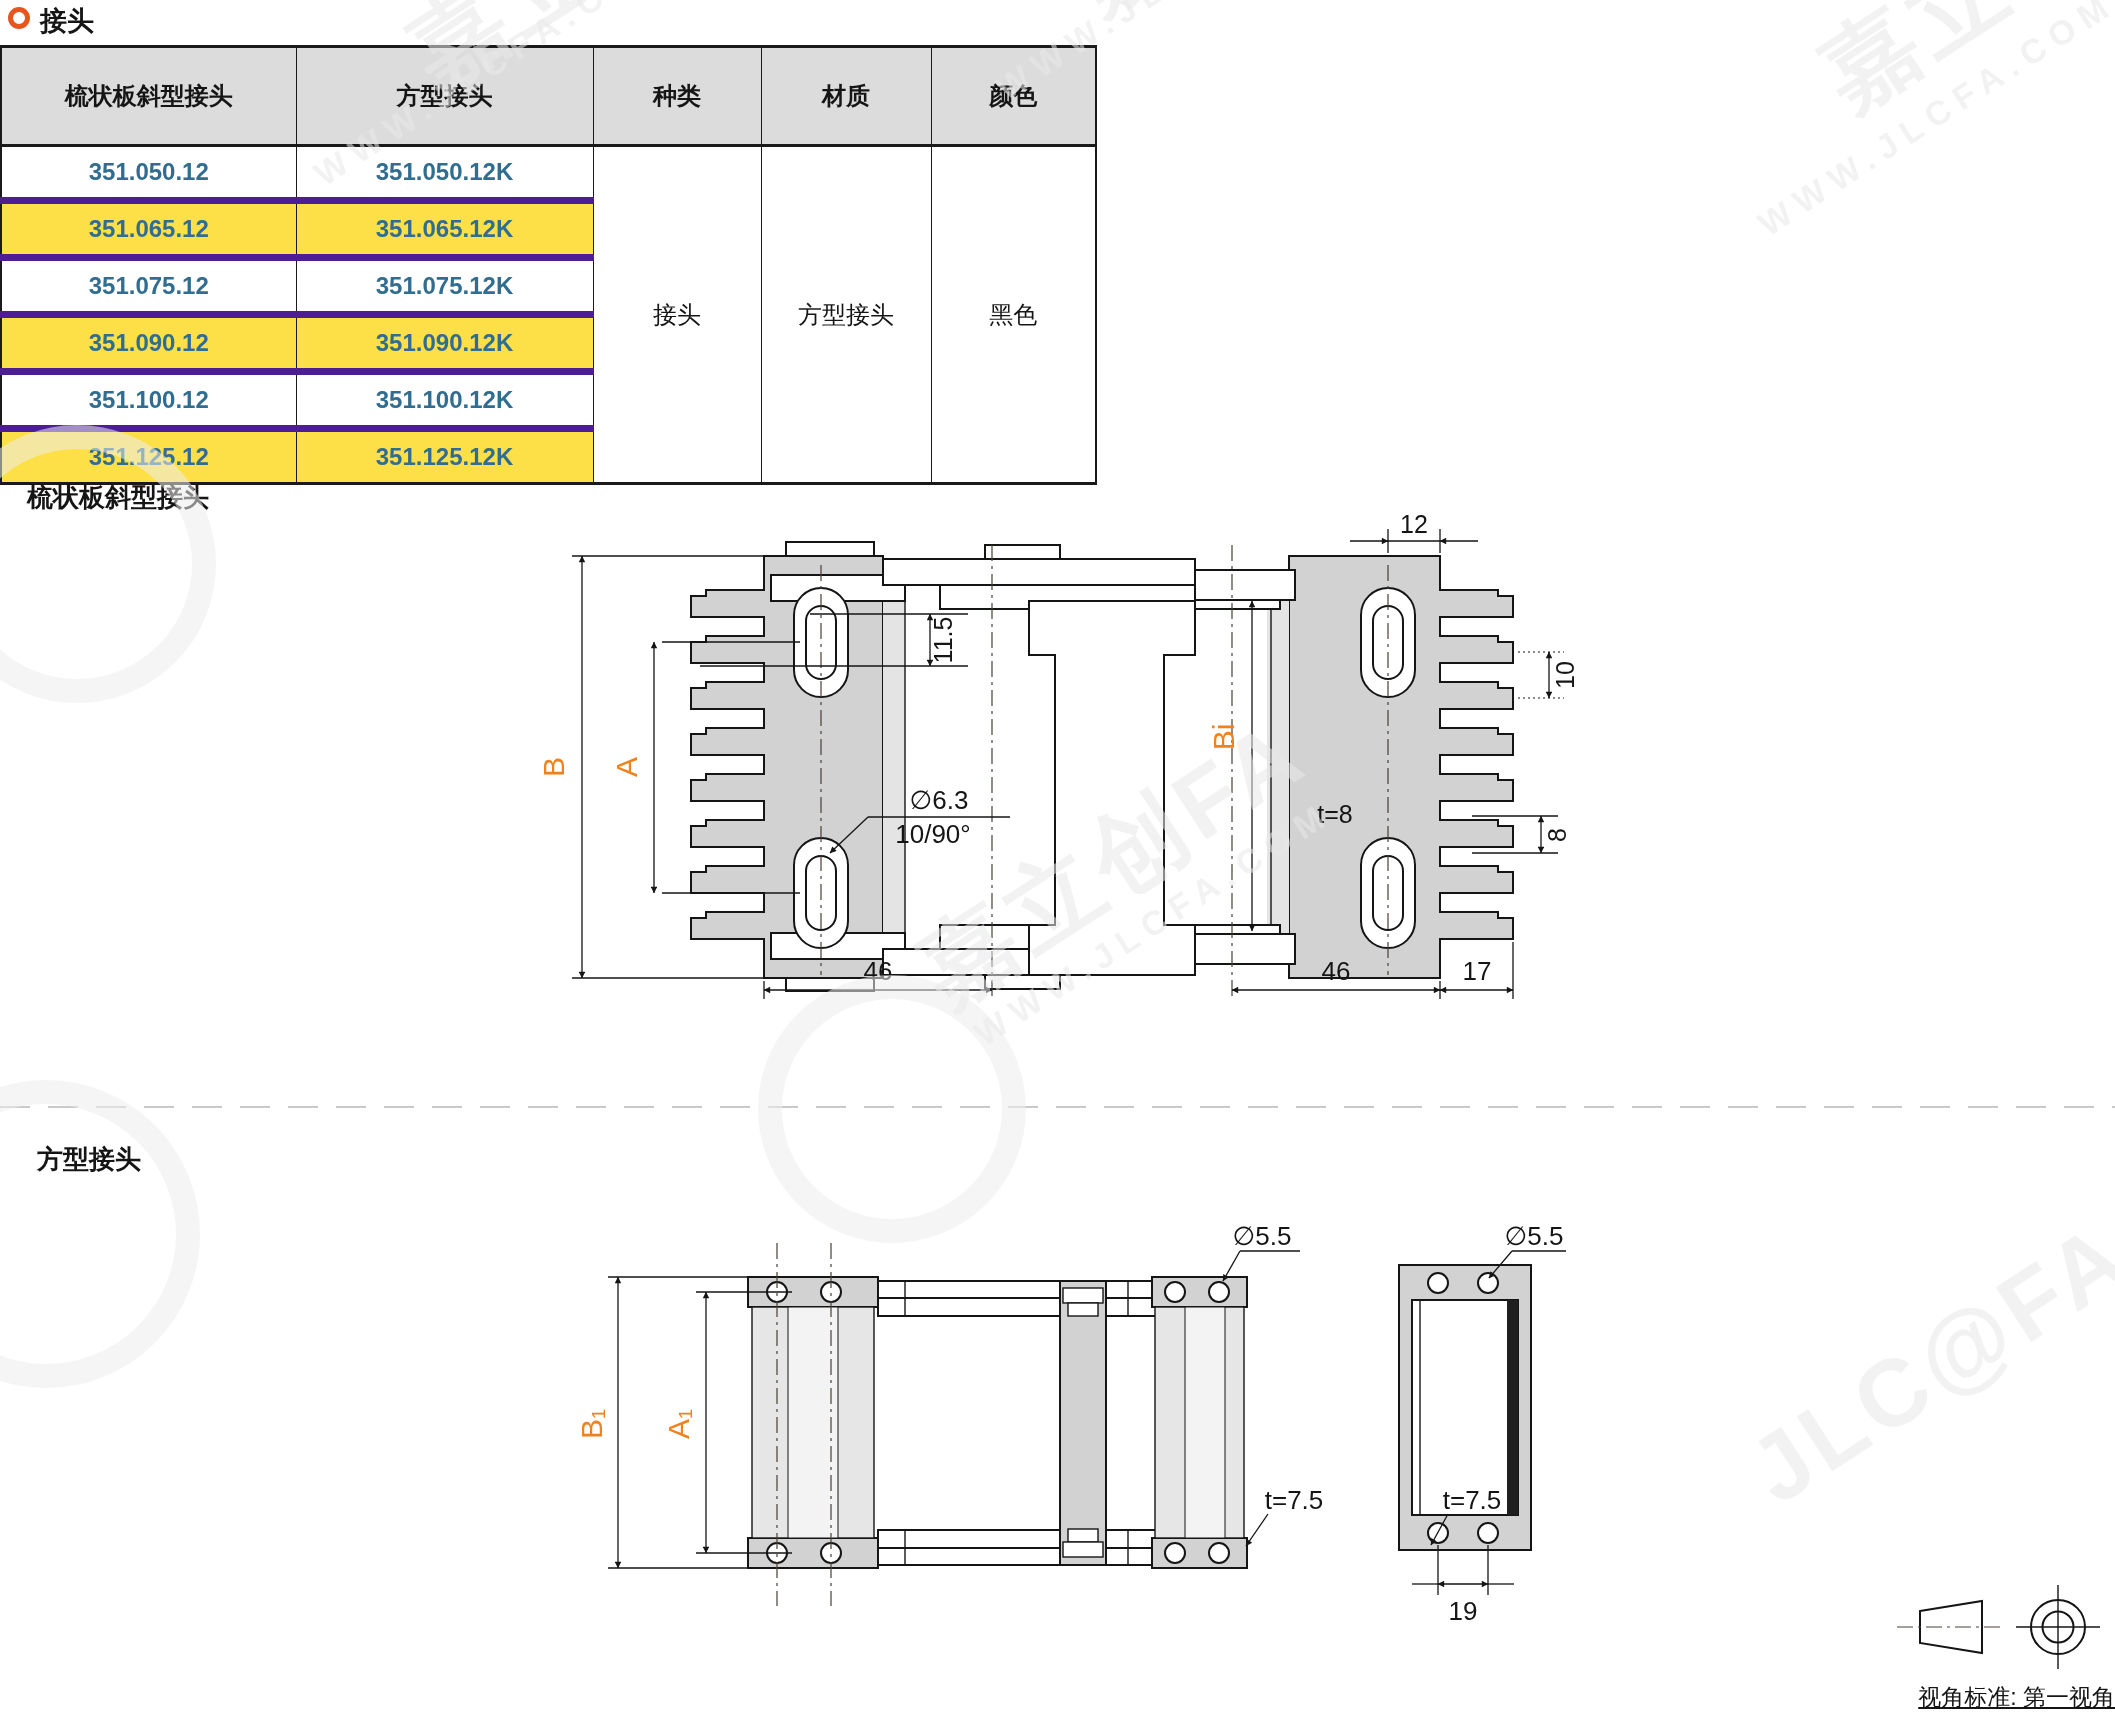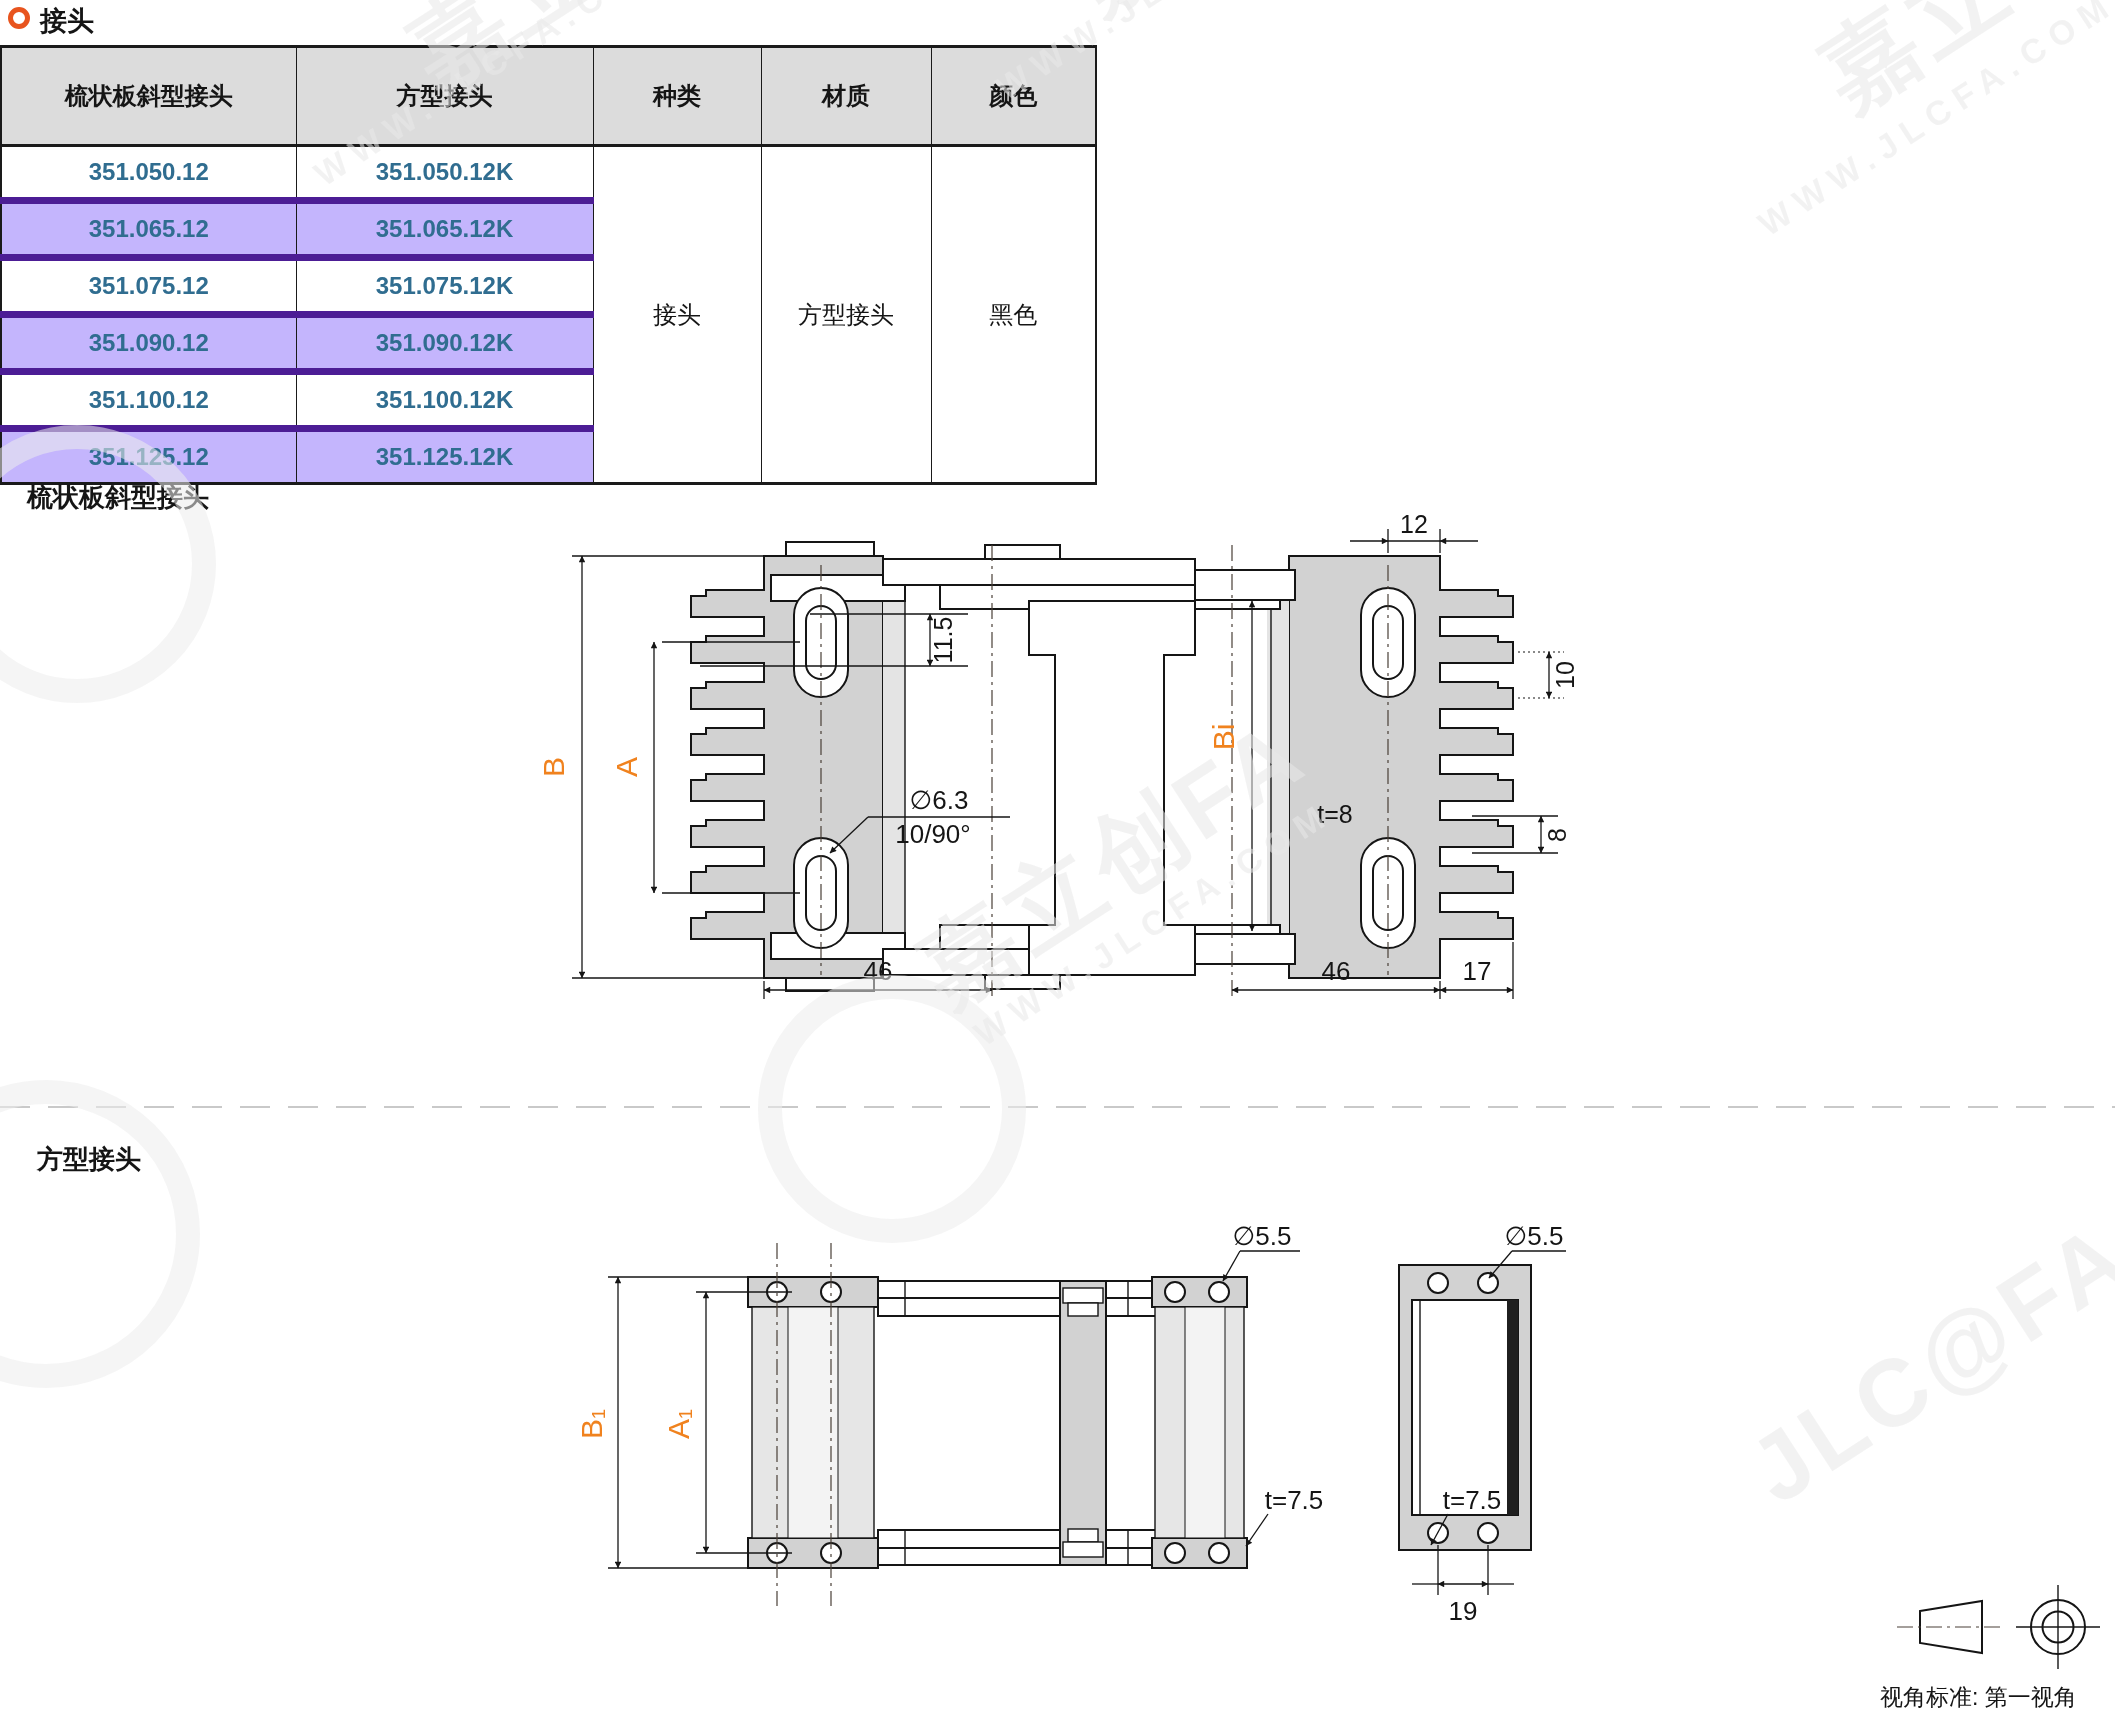--- a/index.html
+++ b/index.html
@@ -21,21 +21,21 @@
   
   .tbl-wrap{position:absolute;left:0;top:45px;z-index:10;}
   table.spec{border-collapse:collapse;table-layout:fixed;width:1095px;
              border:2.5px solid #1a1a1a;border-top-width:3.5px;border-bottom-width:3.5px;}
   table.spec th{background:#dcdcdc;font-size:24px;font-weight:bold;height:94px;
                 border-bottom:3.5px solid #1a1a1a;border-left:1.5px solid #1a1a1a;text-align:center;}
   table.spec td{font-size:24px;text-align:center;height:48px;border-left:1.5px solid #1a1a1a;}
   table.spec th:first-child,table.spec td.c1{border-left:none;}
   td.part{color:#306d90;font-weight:bold;font-size:26px;}
   td.rowline{border-bottom:7px solid #4c1d95;}
-  tr.alt td.part{background:#c4b5fd;}
+  tr.alt td.part{background:#fde047;}
   td.mergecell{background:#fff;vertical-align:middle;font-size:24px;border-left:2px solid #1a1a1a;}
 
   
   .sec-title{position:absolute;font-size:26px;font-weight:bold;z-index:10;}
   .dash-sep{position:absolute;left:0;top:1106px;width:2115px;height:2px;z-index:5;
             background:repeating-linear-gradient(90deg,#c9c9c9 0 30px,transparent 30px 48px);}
 
   
   svg{position:absolute;z-index:10;}
   .ln{stroke:#151515;stroke-width:2;fill:none;stroke-linejoin:miter;}
@@ -44,22 +44,22 @@
   .fillw{fill:#fff;}
   .panel{fill:#e6e6e6;stroke:#151515;stroke-width:1.4;}
   .panel2{fill:#f3f3f3;stroke:#151515;stroke-width:1;}
   .dim{stroke:#151515;stroke-width:1.3;fill:none;}
   .cl{stroke:#4a4038;stroke-width:1.2;fill:none;stroke-dasharray:16 5 3 5;}
   .dot{stroke:#151515;stroke-width:1.2;fill:none;stroke-dasharray:2 3;}
   text.dimtxt{font-family:"Liberation Sans","DejaVu Sans",sans-serif;font-size:25px;fill:#151515;}
   text.big{font-size:26px;}
   text.or{fill:#f0821e;font-size:30px;}
 
-  .footer-note{position:absolute;left:1880px;top:1682px;width:235px;text-align:left;
-               font-size:23px;z-index:10;}
+  .footer-note{position:absolute;left:1880px;top:1682px;width:235px;text-align:right;
+               font-size:23px;z-index:10;text-decoration:underline;}
 </style>
 </head>
 <body>
 
 <div id="page">
 
   <div class="wm wm-big" style="left:420px;top:0px;">嘉立创FA</div>
   <div class="wm wm-url" style="left:318px;top:158px;">WWW.JLCFA.COM</div>
   <div class="wm-ring" style="left:-62px;top:425px;width:230px;height:230px;"></div>
   <div class="wm wm-big" style="left:1080px;top:-75px;">嘉立创FA</div>

